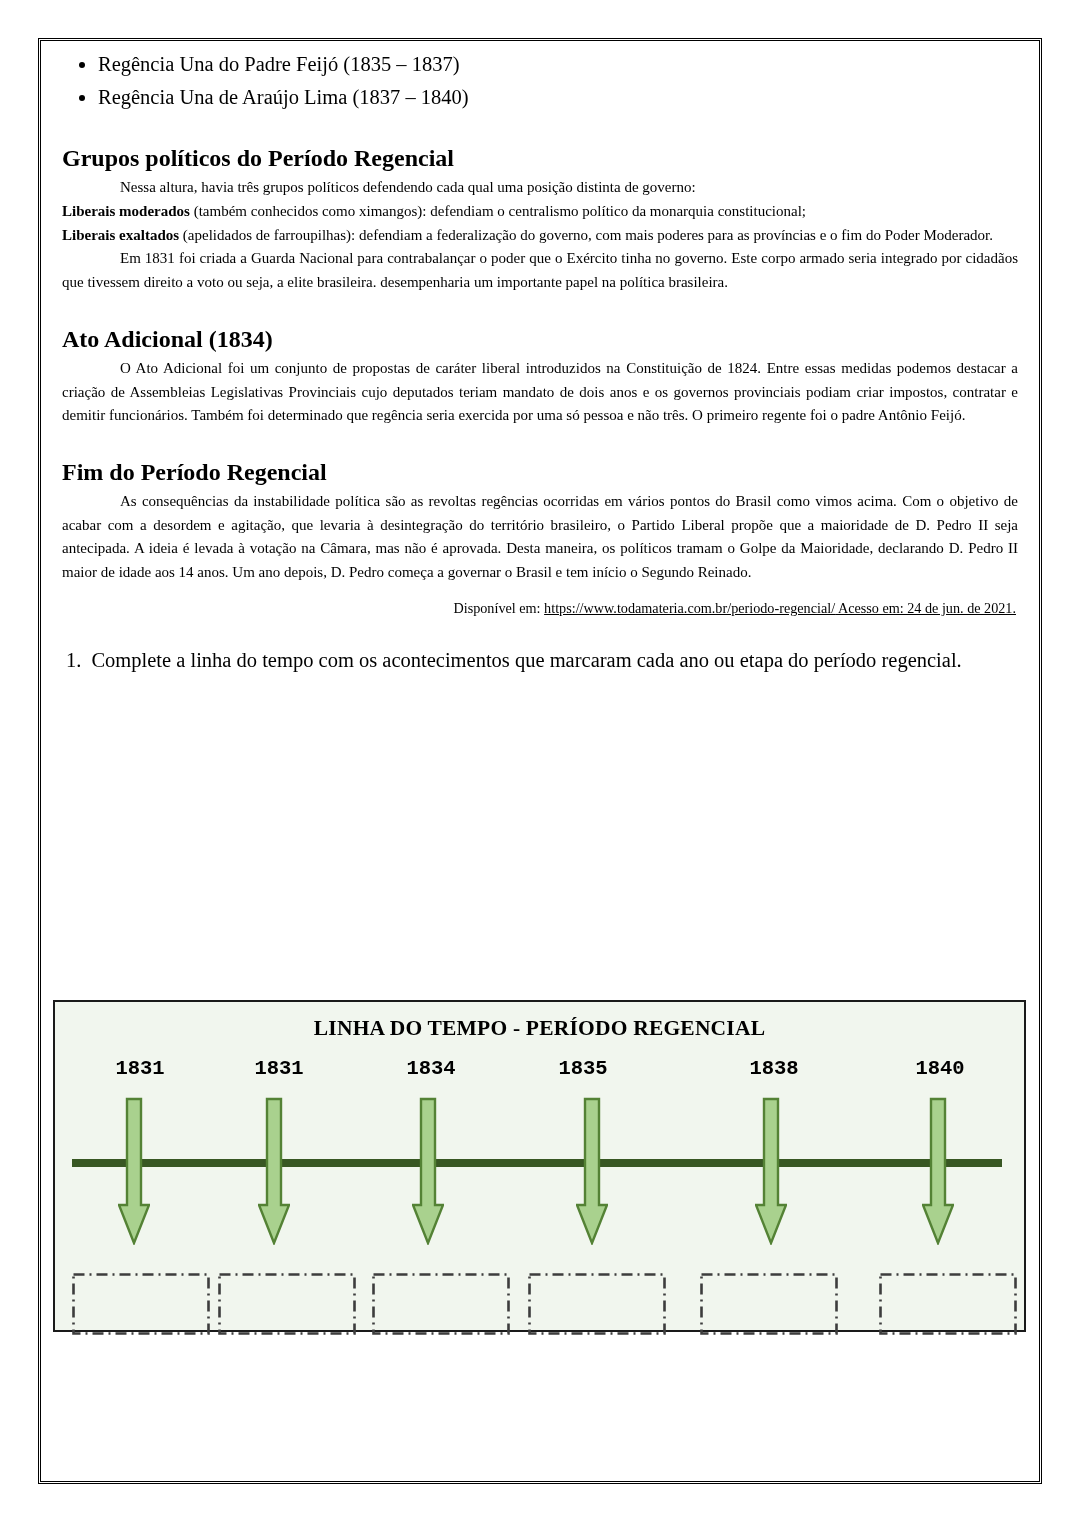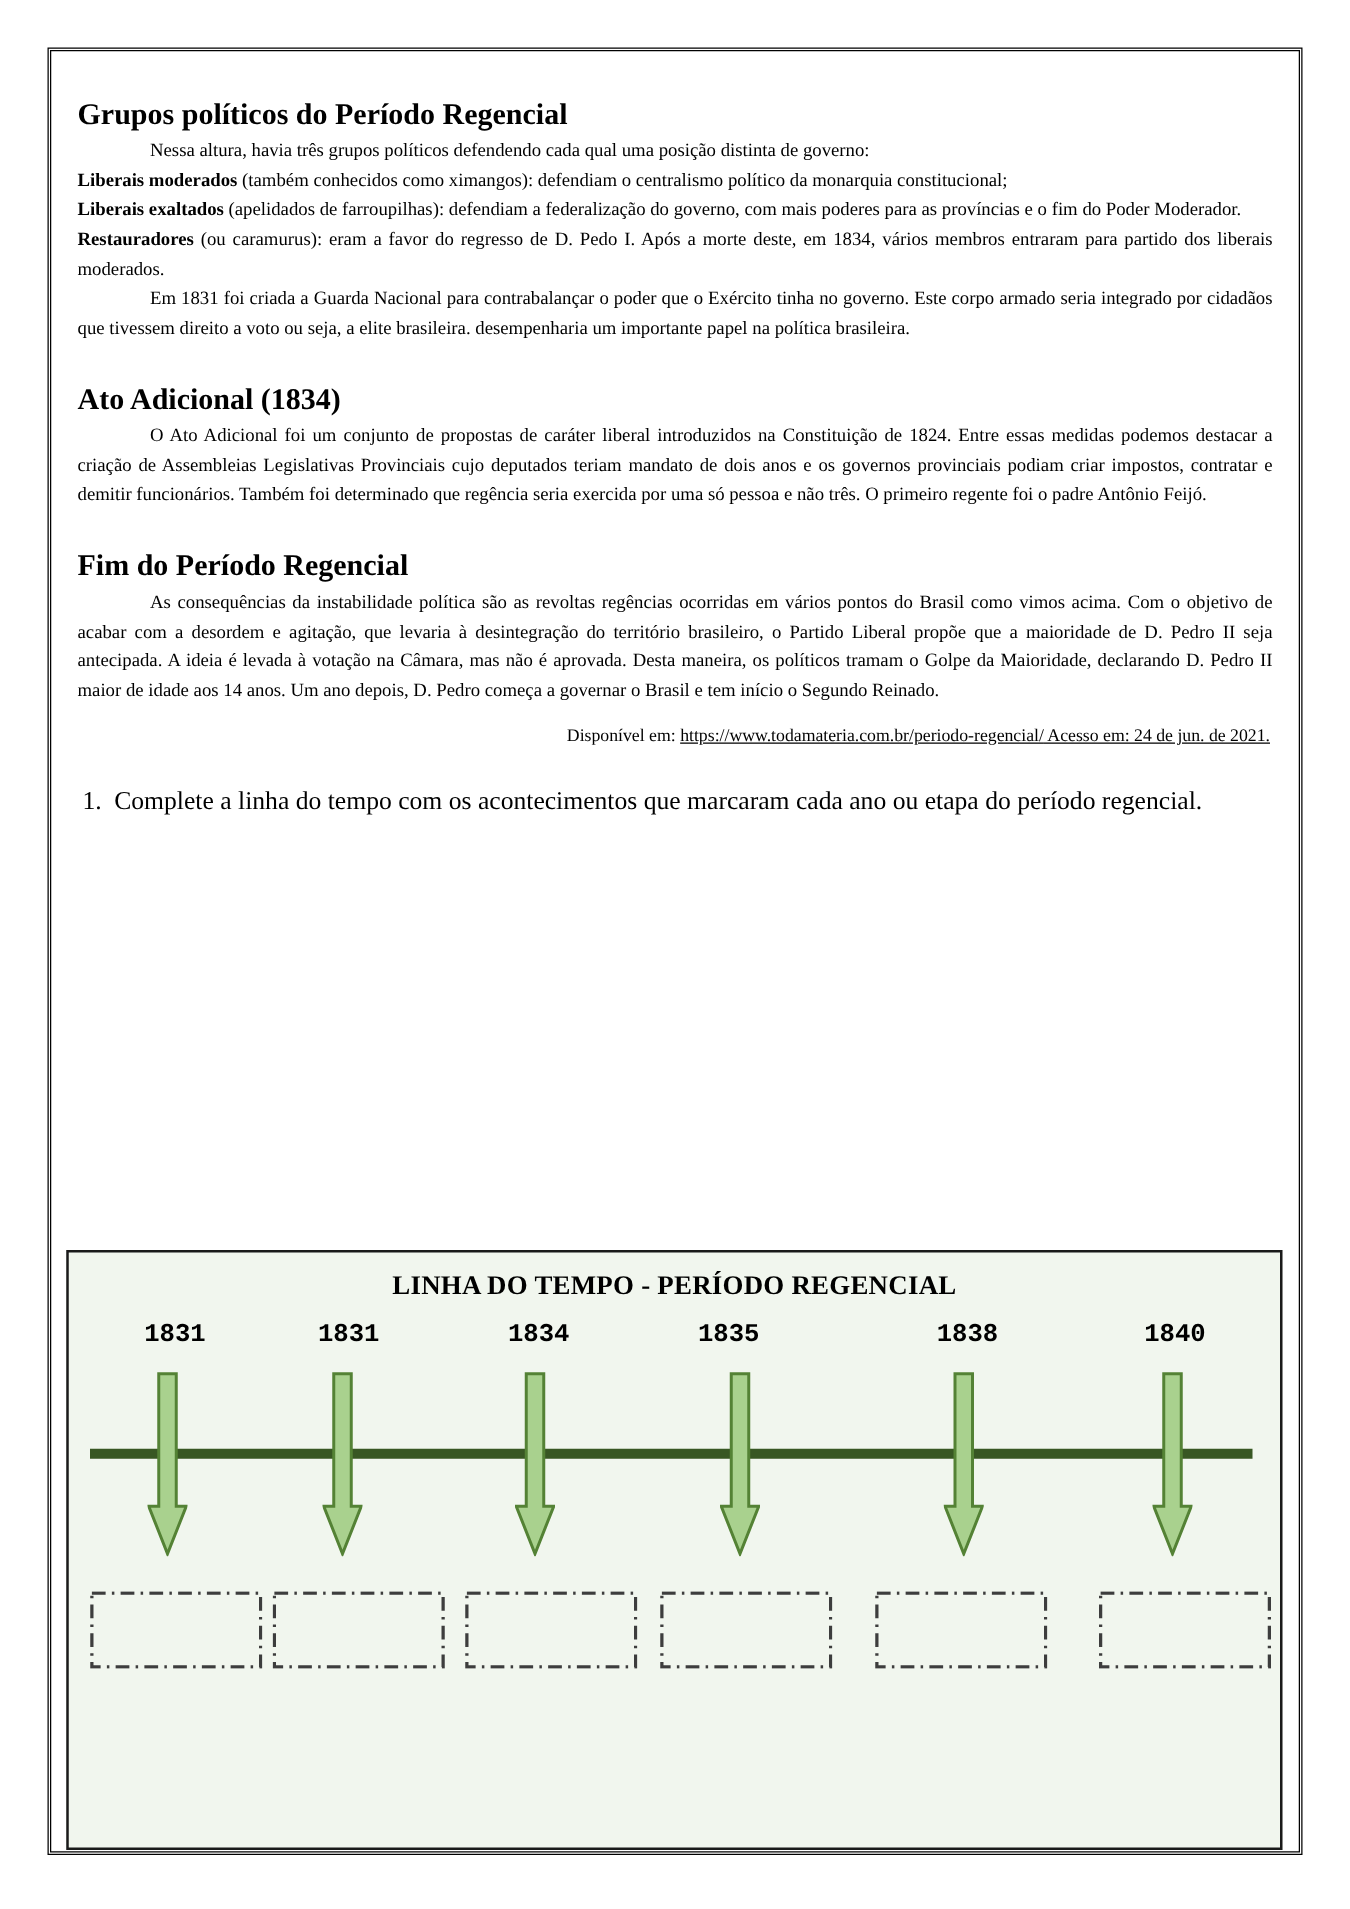--- a/index.html
+++ b/index.html
@@ -84,21 +84,21 @@
     gap: 10px;
   }
   .question .qnum { flex: 0 0 auto; }
 
   
   .timeline-box {
     position: absolute;
     left: 53px;
     top: 1000px;
     width: 973px;
-    height: 480px;
+    height: 332px;
     background: #f1f6ee;
     border: 2px solid #1a1a1a;
     box-sizing: border-box;
   }
 
   .tl-title {
     text-align: center;
     font-size: 21.5px;
     font-weight: bold;
     letter-spacing: 0.2px;
@@ -162,28 +162,31 @@
   }
   .tl-slot svg { display: block; width: 100%; height: 100%; }
 </style>
 </head>
 <body>
 
 <div class="page-frame"></div>
 
 <div class="page-inner">
 
+  <ul class="bullets">
+    <li>Regência Una do Padre Feijó (1835 – 1837)</li>
+    <li>Regência Una de Araújo Lima (1837 – 1840)</li>
+  </ul>
 
   <div class="spacer-md"></div>
 
   <h3 class="sec">Grupos políticos do Período Regencial</h3>
   <p class="para indent">Nessa altura, havia três grupos políticos defendendo cada qual uma posição distinta de governo:</p>
   <p class="para"><span class="b">Liberais moderados</span><span> (também conhecidos como ximangos): defendiam o centralismo político da monarquia constitucional;</span></p>
   <p class="para"><span class="b">Liberais exaltados</span><span> (apelidados de farroupilhas): defendiam a federalização do governo, com mais poderes para as províncias e o fim do Poder Moderador.</span></p>
-  <p class="para"><span class="b">Restauradores</span><span> (ou caramurus): eram a favor do regresso de D. Pedo I. Após a morte deste, em 1834, vários membros entraram para partido dos liberais moderados.</span></p>
   <p class="para indent">Em 1831 foi criada a Guarda Nacional para contrabalançar o poder que o Exército tinha no governo. Este corpo armado seria integrado por cidadãos que tivessem direito a voto ou seja, a elite brasileira. desempenharia um importante papel na política brasileira.</p>
 
   <div class="spacer-md"></div>
 
   <h3 class="sec">Ato Adicional (1834)</h3>
   <p class="para indent">O Ato Adicional foi um conjunto de propostas de caráter liberal introduzidos na Constituição de 1824. Entre essas medidas podemos destacar a criação de Assembleias Legislativas Provinciais cujo deputados teriam mandato de dois anos e os governos provinciais podiam criar impostos, contratar e demitir funcionários. Também foi determinado que regência seria exercida por uma só pessoa e não três. O primeiro regente foi o padre Antônio Feijó.</p>
 
   <div class="spacer-md"></div>
 
   <h3 class="sec">Fim do Período Regencial</h3>

